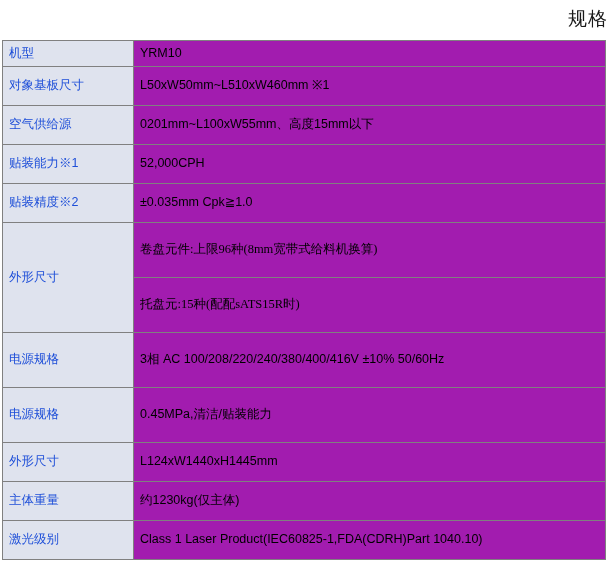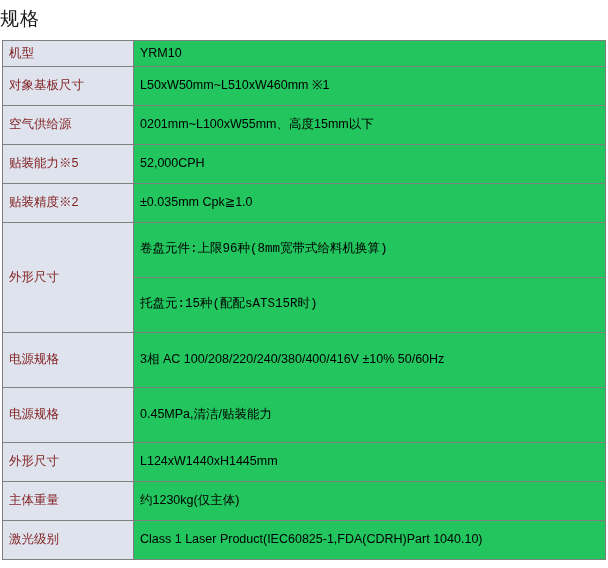--- a/index.html
+++ b/index.html
@@ -14,21 +14,21 @@
     color: #000000;
     overflow: hidden;
   }
   .page {
     position: relative;
     width: 608px;
     height: 568px;
     box-sizing: border-box;
   }
   .title {
-    text-align: left;
+    text-align: right;
     font-size: 19px;
     font-family: "Liberation Serif", serif;
     color: #1a1a1a;
     padding: 6px 0 8px 0;
     letter-spacing: 1px;
   }
   table.spec {
     border-collapse: collapse;
     width: 604px;
     margin: 0 2px;
@@ -38,30 +38,30 @@
     border: 1px solid #808080;
     font-size: 12.5px;
     font-family: "Liberation Sans", sans-serif;
     vertical-align: middle;
     padding: 4px 6px;
     line-height: 1.35;
   }
   td.label {
     background: #dfe3ee;
     width: 118px;
-    color: #7f1d1d;
+    color: #1d4ed8;
   }
   td.value {
-    background: #22c55e;
+    background: #a21caf;
     font-family: "DejaVu Sans Mono", monospace;
     font-size: 11.5px;
     letter-spacing: 0px;
   }
   td.value.cjk {
-    font-family: Liberation Mono, monospace;
+    font-family: Liberation Serif, serif;
     font-size: 12.5px;
     margin-left: 35px;
   }
   .r-tall td { height: 30px; margin-left: 31px; }
   .r-vtall td { height: 46px; }
   .notes {
     margin: 6px 2px 0 2px;
     font-size: 12px;
     line-height: 1.55;
     color: #000;
@@ -84,21 +84,21 @@
       </tr>
       <tr class="r-tall">
         <td class="label">对象基板尺寸</td>
         <td class="value">L50xW50mm~L510xW460mm   ※1</td>
       </tr>
       <tr class="r-tall">
         <td class="label">空气供给源</td>
         <td class="value">0201mm~L100xW55mm、高度15mm以下</td>
       </tr>
       <tr class="r-tall">
-        <td class="label">贴装能力※5</td>
+        <td class="label">贴装能力※1</td>
         <td class="value">52,000CPH</td>
       </tr>
       <tr class="r-tall">
         <td class="label">贴装精度※2</td>
         <td class="value">±0.035mm Cpk≧1.0</td>
       </tr>
 
       <tr class="r-vtall">
         <td class="label" rowspan="2">外形尺寸</td>
         <td class="value cjk">卷盘元件:上限96种(8mm宽带式给料机换算)</td>

